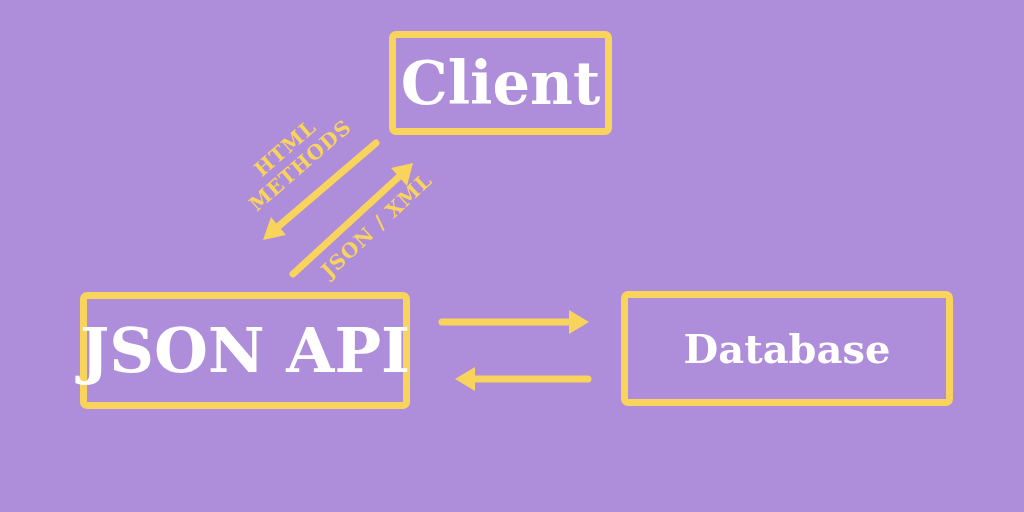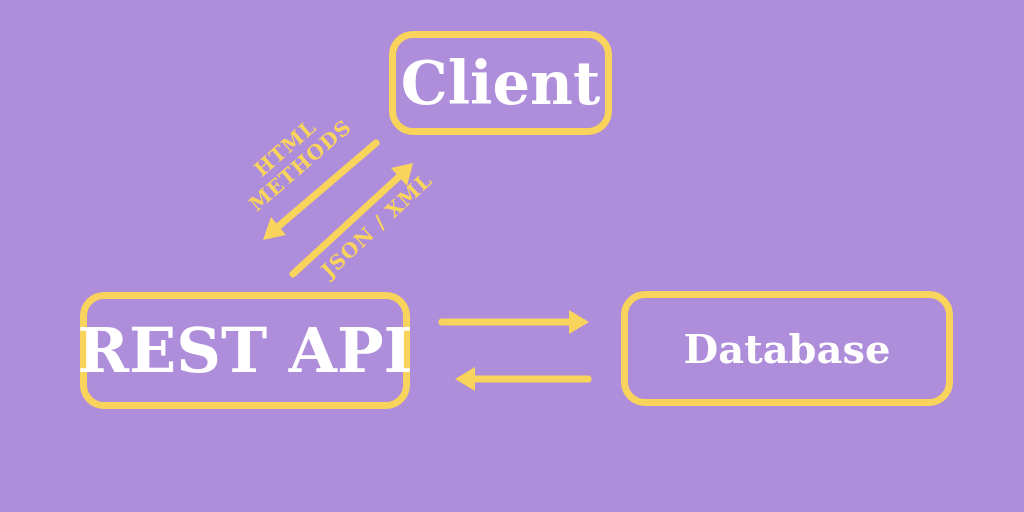--- a/index.html
+++ b/index.html
@@ -27,21 +27,21 @@
     stroke: var(--accent);
     stroke-width: 7;
     stroke-linecap: round;
   }
   .arrows polygon {
     fill: var(--accent);
   }
   .node {
     position: absolute;
     border: 7px solid var(--accent);
-    border-radius: 24px;
+    border-radius: 7px;
     display: flex;
     align-items: center;
     justify-content: center;
     background: transparent;
   }
   .node-label {
     color: var(--node-text);
     font-weight: bold;
     white-space: nowrap;
     line-height: 1;
@@ -99,21 +99,21 @@
       <line x1="588" y1="379" x2="471" y2="379"></line>
       <polygon points="455,379 475,367 475,391"></polygon>
     </g>
   </svg>
 
   <div class="node node-client">
     <span class="node-label">Client</span>
   </div>
 
   <div class="node node-restapi">
-    <span class="node-label">REST API</span>
+    <span class="node-label">JSON API</span>
   </div>
 
   <div class="node node-database">
     <span class="node-label">Database</span>
   </div>
 
   <div class="edge-label edge-label-html-methods">
     <span>HTML</span>
     <span>METHODS</span>
   </div>

